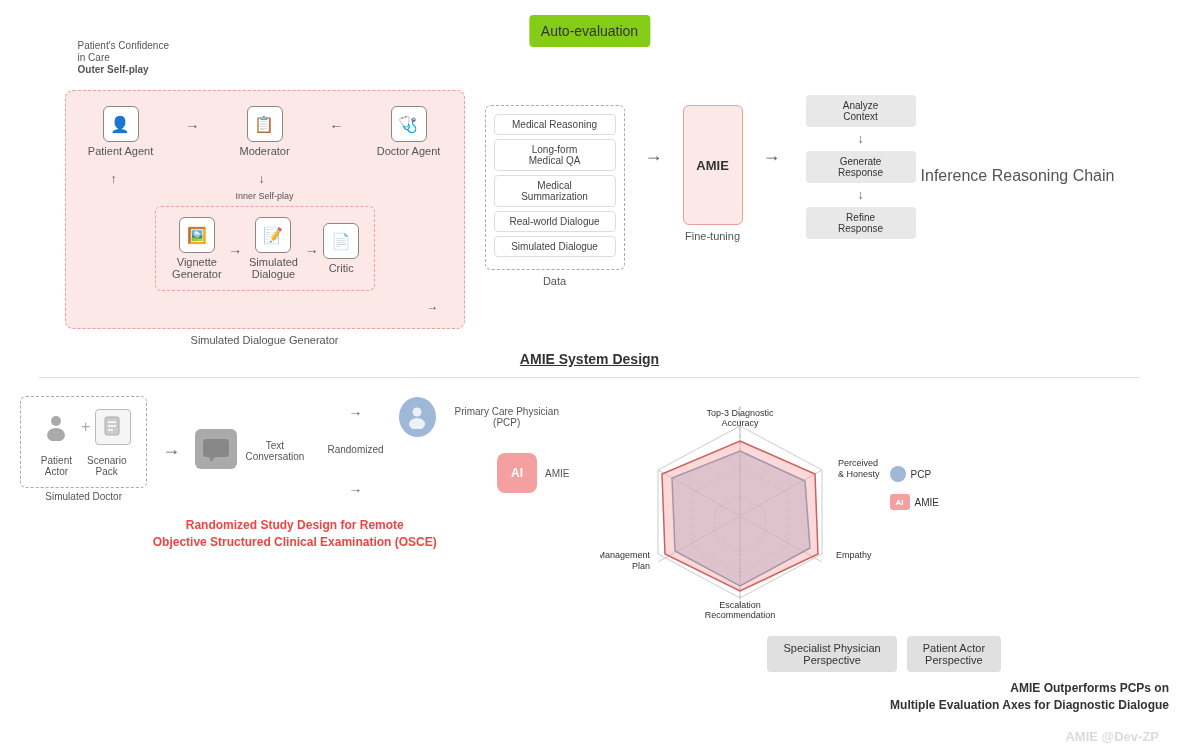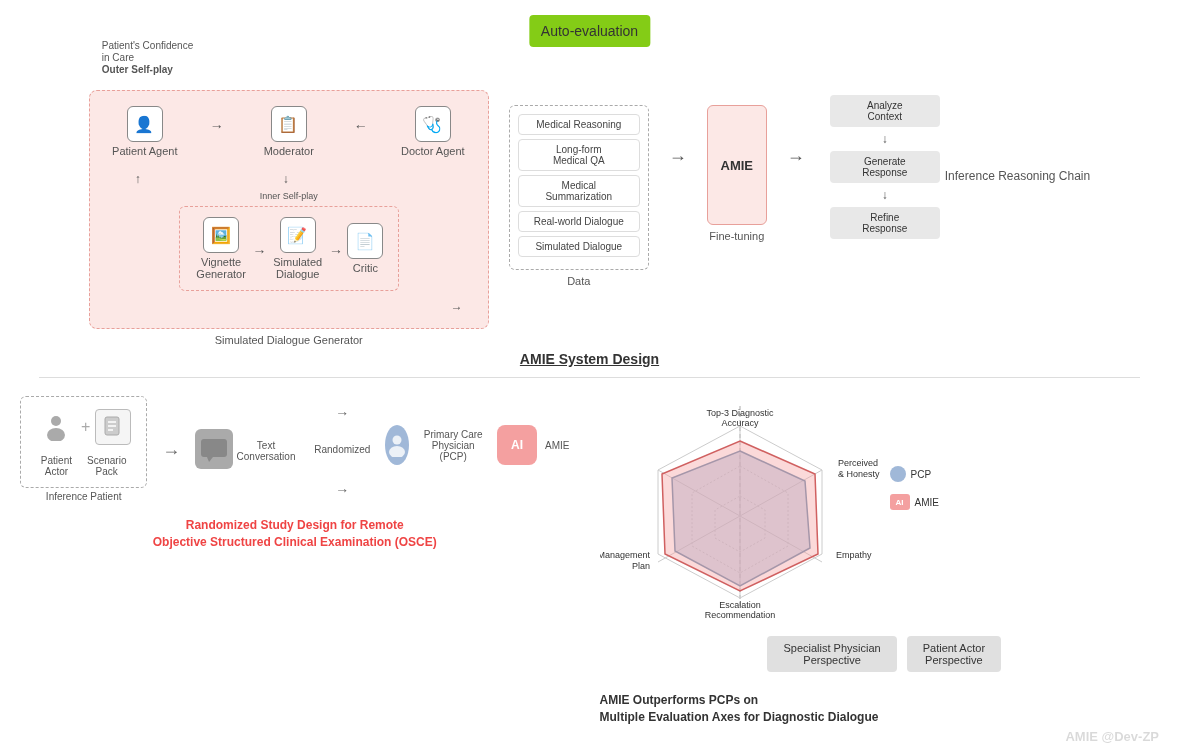--- a/index.html
+++ b/index.html
@@ -359,23 +359,23 @@
       border-radius: 4px;
       padding: 6px 16px;
       font-size: 11px;
       color: #333;
       font-weight: 500;
     }
 
     .bottom-section-title {
       font-size: 12px;
       font-weight: bold;
-      text-align: left;
+      text-align: right;
       color: #333;
-      margin-top: 20px;
+      margin-top: 8px;
       line-height: 1.4;
     }
 
     
     .auto-eval-box {
       background: #84cc16;
       border-radius: 4px;
       padding: 8px 12px;
       font-size: 14px;
       color: #333;
@@ -496,21 +496,21 @@
       </div>
 
       <div style="display:flex; flex-direction:row; align-items:center; margin-top:40px;">
         <div class="inference-chain">
           <div class="inference-box">Analyze<br>Context</div>
           <div class="inference-arrow">↓</div>
           <div class="inference-box">Generate<br>Response</div>
           <div class="inference-arrow">↓</div>
           <div class="inference-box">Refine<br>Response</div>
         </div>
-        <div class="diagram-label" style="margin-top:17px; font-size:12px; text-align:left;">Inference
+        <div class="diagram-label" style="margin-top:17px; font-size:16px; text-align:left;">Inference
 Reasoning Chain</div>
       </div>
 
     </div>
 
     <div class="section-title" style="margin-top:5px;">AMIE System Design</div>
   </div>
 
   <div class="divider"></div>
 
@@ -536,21 +536,21 @@
                     <line x1="6" y1="10" x2="14" y2="10" stroke="white" stroke-width="1.5"></line>
                     <line x1="6" y1="14" x2="11" y2="14" stroke="white" stroke-width="1.5"></line>
                   </svg>
               </div>
             </div>
             <div style="display:flex; gap:15px; margin-top:3px;">
               <div class="small-label">Patient<br>Actor</div>
               <div class="small-label">Scenario<br>Pack</div>
             </div>
           </div>
-          <div class="small-label" style="margin-top:3px;">Inference Patient</div>
+          <div class="small-label" style="margin-top:3px;">Simulated Doctor</div>
         </div>
 
         <span style="font-size:18px; color:#666;">→</span>
 
         <div style="display:flex; flex-direction:row; align-items:center;">
           <div class="chat-icon">
             <svg width="30" height="25" viewBox="0 0 30 25">
                 <rect x="2" y="2" width="26" height="18" rx="3" fill="#888"></rect>
                 <polygon points="8,20 14,20 10,25" fill="#888"></polygon>
               </svg>
@@ -563,21 +563,21 @@
           <div style="display:flex; align-items:center; gap:5px; margin-bottom:5px;">
             <span style="font-size:14px; color:#666;">→</span>
           </div>
           <div class="small-label">Randomized</div>
 
           <div style="display:flex; align-items:center; gap:5px; margin-top:5px;">
             <span style="font-size:14px; color:#666;">→</span>
           </div>
         </div>
 
-        <div style="display:flex; gap:8px; align-items:center;">
+        <div style="display:flex; flex-direction:column; gap:8px; align-items:flex-end;">
           <div class="pcp-block">
             <div class="pcp-avatar">
               <svg width="24" height="24" viewBox="0 0 24 24">
                   <circle cx="12" cy="7" r="4.5" fill="white" opacity="0.8"></circle>
                   <ellipse cx="12" cy="19" rx="8" ry="6" fill="white" opacity="0.8"></ellipse>
                 </svg>
             </div>
             <div class="small-label">Primary Care
 Physician
 (PCP)</div>

